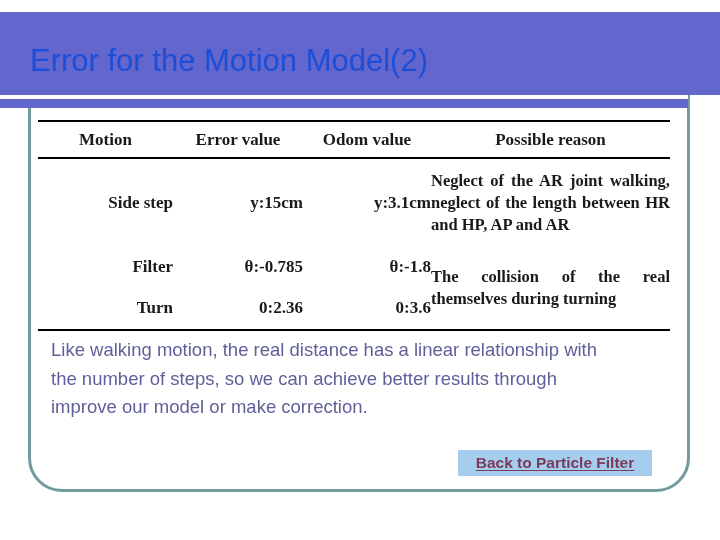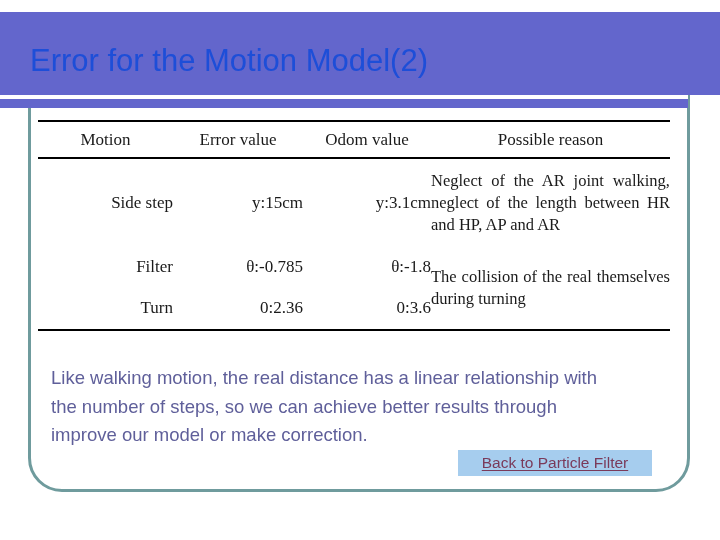--- a/index.html
+++ b/index.html
@@ -82,21 +82,21 @@
   }
   table.motion-table {
     border-collapse: collapse;
     width: 632px;
     table-layout: fixed;
   }
   table.motion-table td,
   table.motion-table th {
     padding: 0;
     vertical-align: middle;
-    font-weight: normal;
+    font-weight: bold;
   }
   .rule-top td {
     border-top: 2.5px solid #000000;
     height: 0;
     font-size: 0;
     line-height: 0;
   }
   .rule-mid td {
     border-top: 2px solid #000000;
     height: 0;
@@ -138,21 +138,20 @@
   
   .body-text {
     position: absolute;
     left: 51px;
     top: 336px;
     width: 570px;
     font-size: 18.5px;
     line-height: 28.5px;
     color: #5f5f9a;
     z-index: 6;
-    margin-top: 28px;
   }
 
   
   .link-highlight {
     position: absolute;
     left: 458px;
     top: 450px;
     width: 194px;
     height: 26px;
     background: #a6cdee;
@@ -161,21 +160,21 @@
   .link-text {
     position: absolute;
     left: 0;
     top: 0;
     width: 194px;
     height: 26px;
     display: flex;
     align-items: center;
     justify-content: center;
     font-size: 15.5px;
-    font-weight: normal;
+    font-weight: bold;
     color: #7a3a5a;
     text-decoration: underline;
     text-underline-offset: 2px;
     cursor: pointer;
     white-space: nowrap;
   }
 </style>
 </head>
 <body>
 

